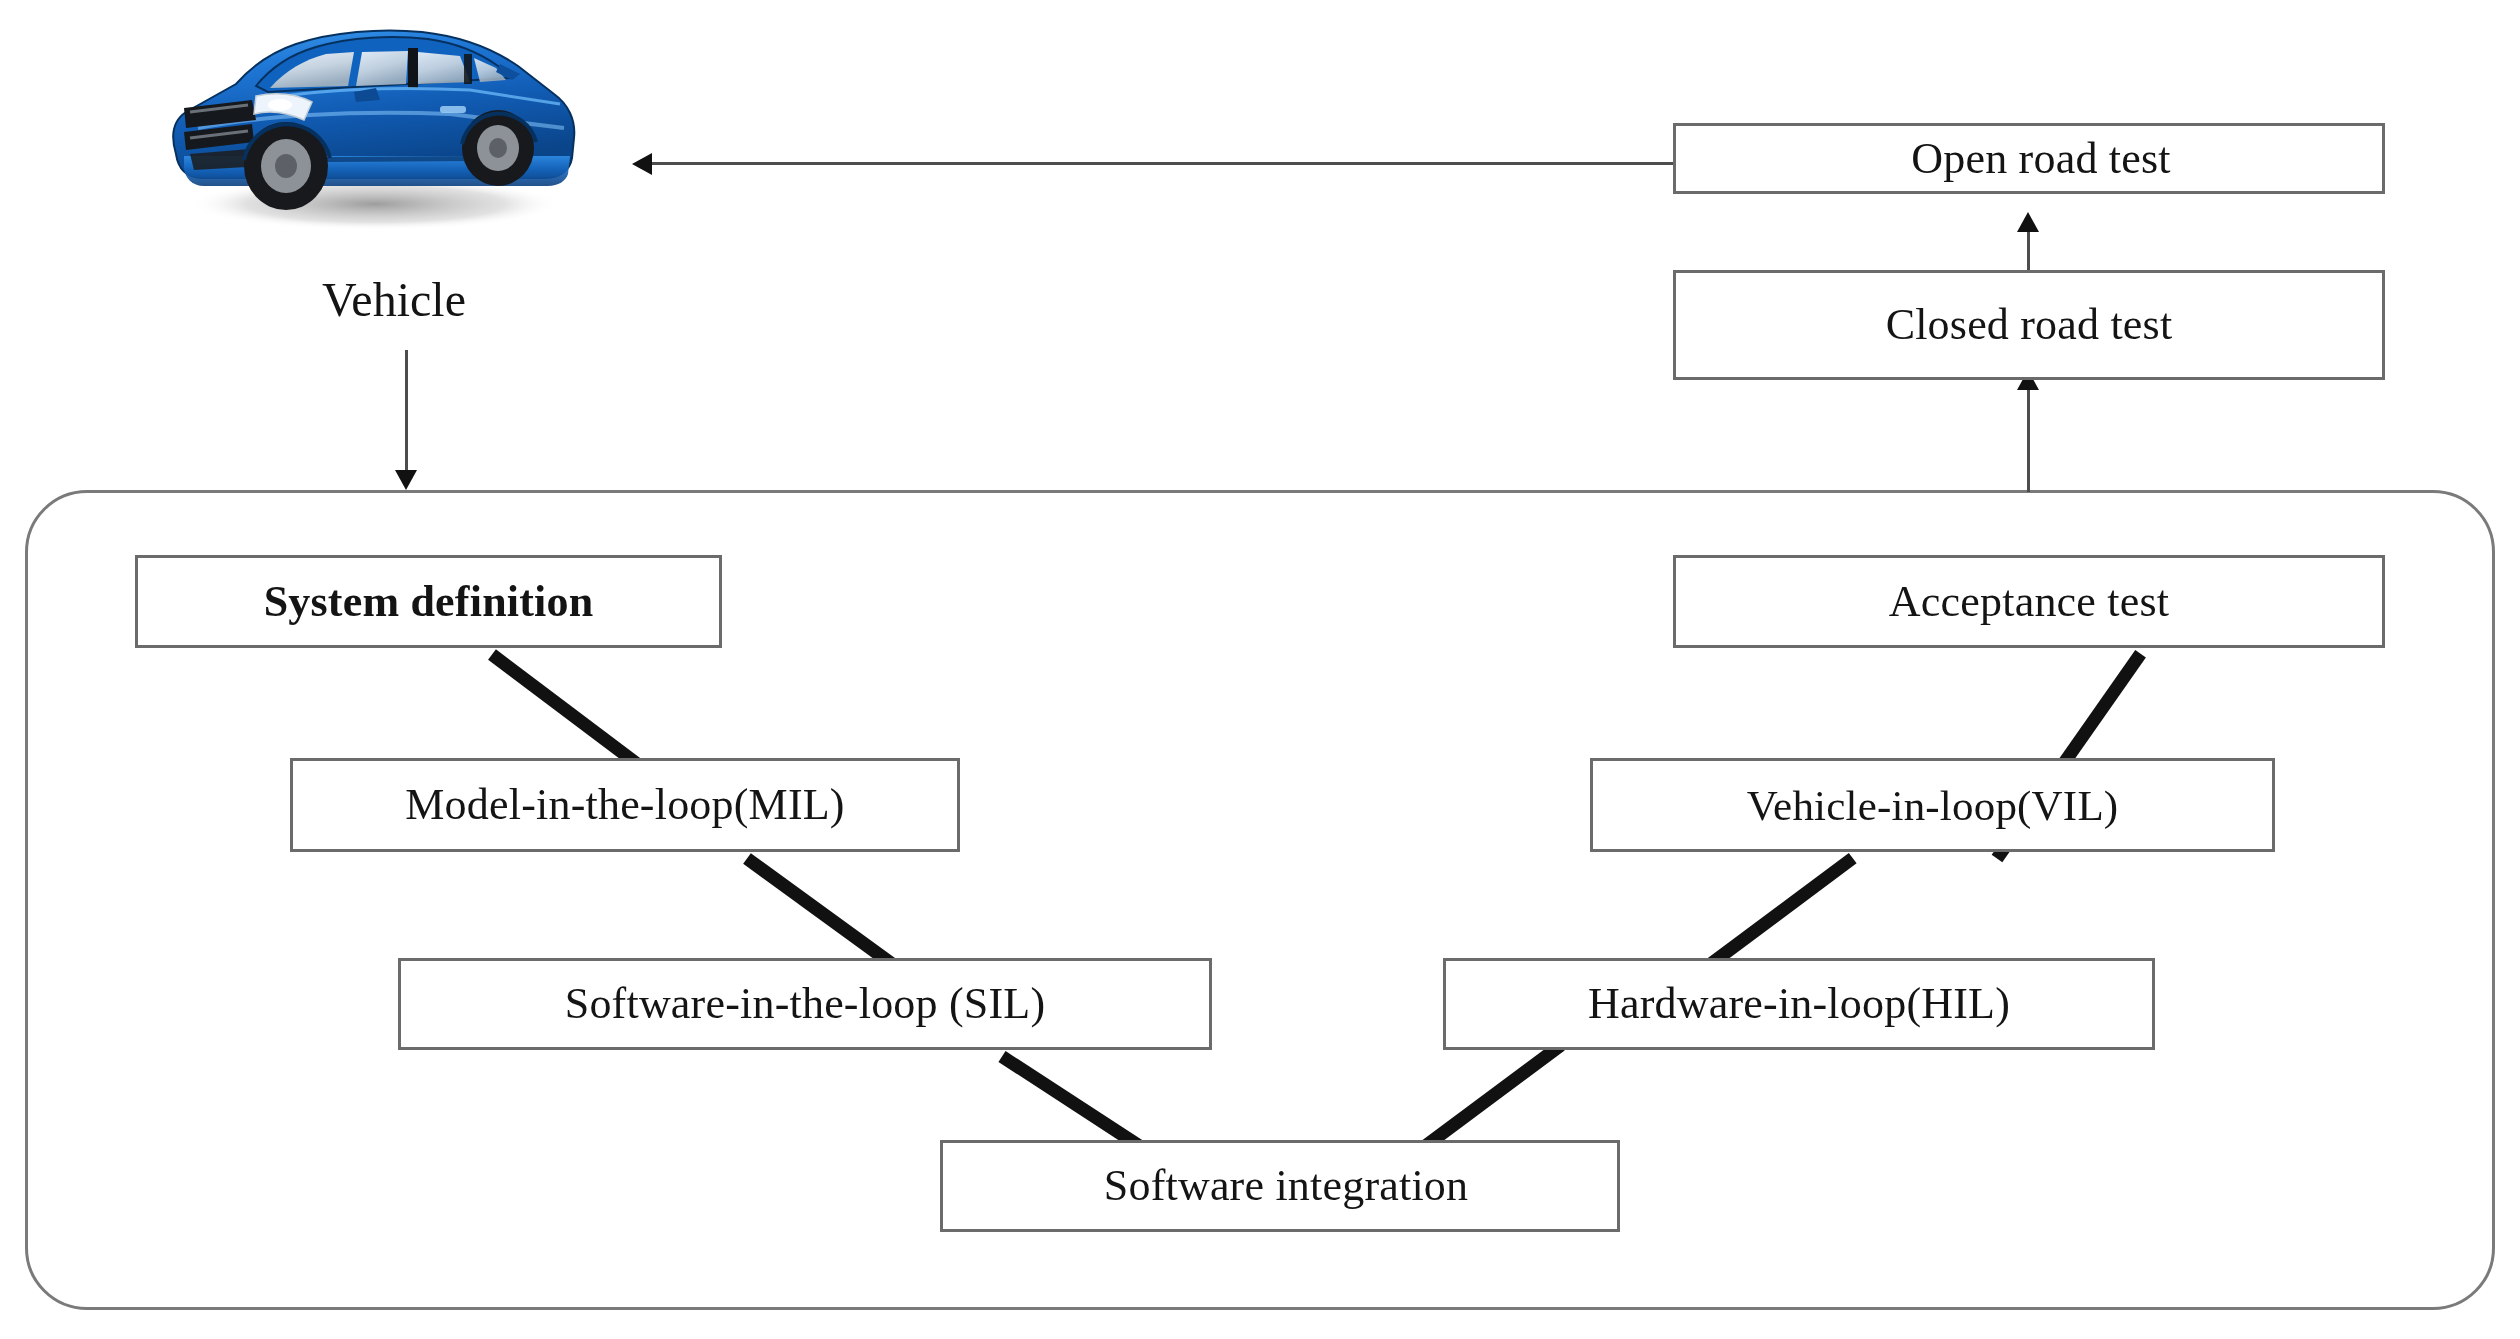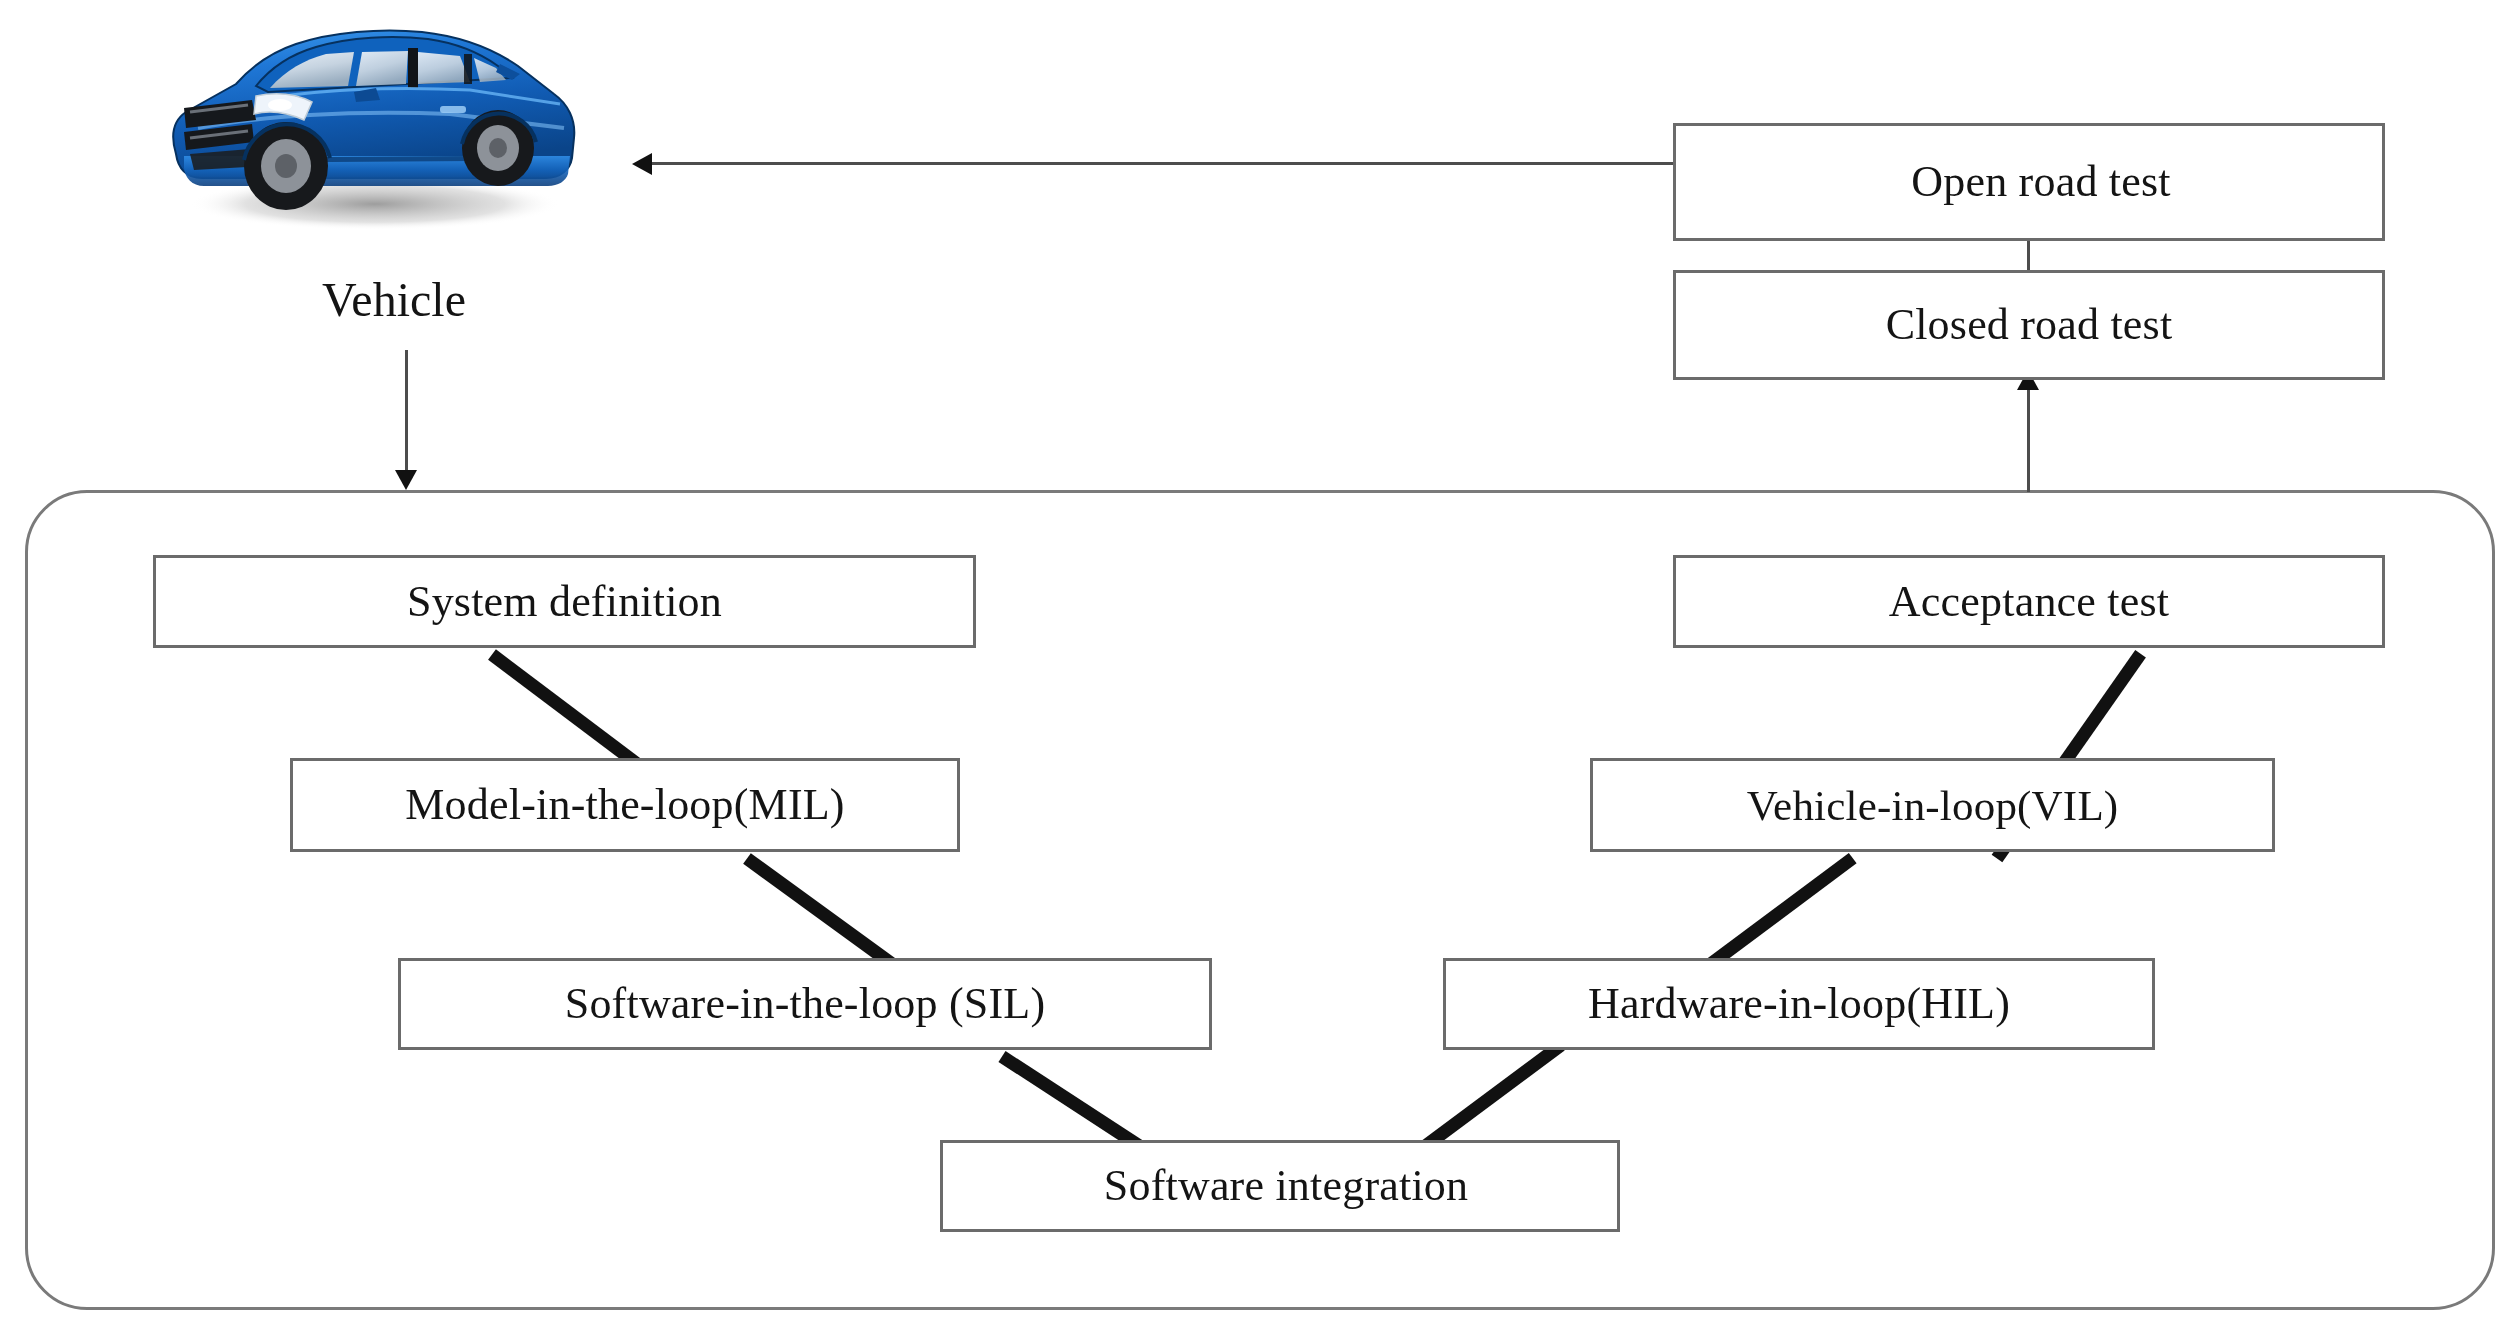--- a/index.html
+++ b/index.html
@@ -210,29 +210,29 @@
 
   <div class="arrow-line-v" style="left:405px; top:350px; height:122px;"></div>
   <div class="arrow-head-down" style="left:395px; top:470px;"></div>
 
   <div class="arrow-line-v" style="left:2027px; top:228px; height:44px;"></div>
   <div class="arrow-head-up" style="left:2017px; top:212px;"></div>
 
   <div class="arrow-line-v" style="left:2027px; top:386px; height:106px;"></div>
   <div class="arrow-head-up" style="left:2017px; top:370px;"></div>
 
-  <div class="pbox" style="left:1673px; top:123px; width:712px; height:118px;padding-left:24px;">
+  <div class="pbox" style="left:1673px; top:123px; width:712px; height:71px;padding-left:24px;">
     <span style="font-size:44px;">Open road test</span>
   </div>
 
   <div class="pbox" style="left:1673px; top:270px; width:712px; height:110px;">
     <span style="font-size:44px;">Closed road test</span>
   </div>
 
-  <div class="pbox" style="left:153px; top:555px; width:823px; height:93px;">
+  <div class="pbox" style="left:135px; top:555px; width:587px; height:93px;font-weight:bold;">
     <span style="font-size:44px;">System definition</span>
   </div>
 
   <div class="pbox" style="left:290px; top:758px; width:670px; height:94px;">
     <span style="font-size:44px;">Model-in-the-loop(MIL)</span>
   </div>
 
   <div class="pbox" style="left:398px; top:958px; width:814px; height:92px;">
     <span style="font-size:44px;">Software-in-the-loop (SIL)</span>
   </div>

